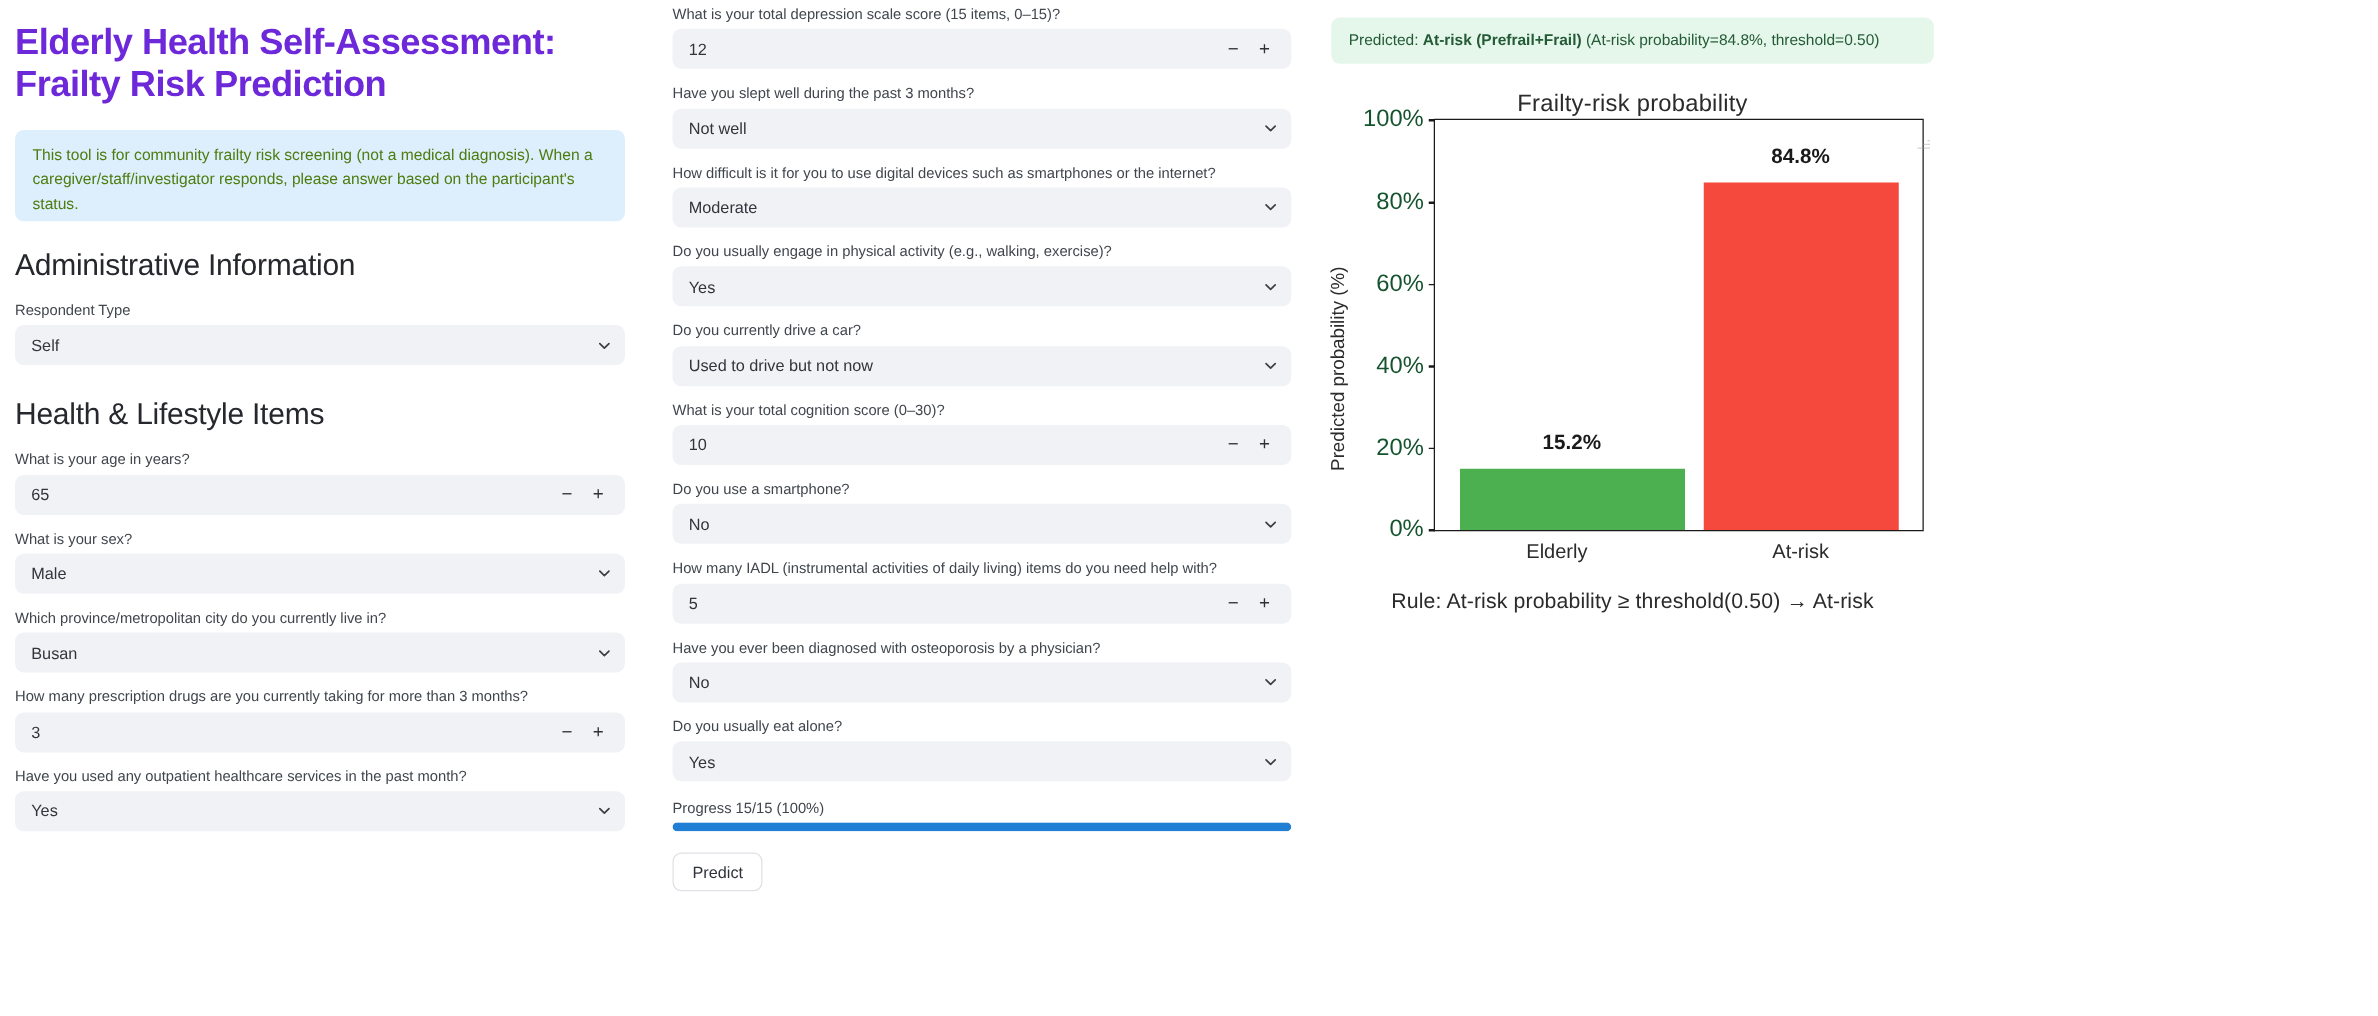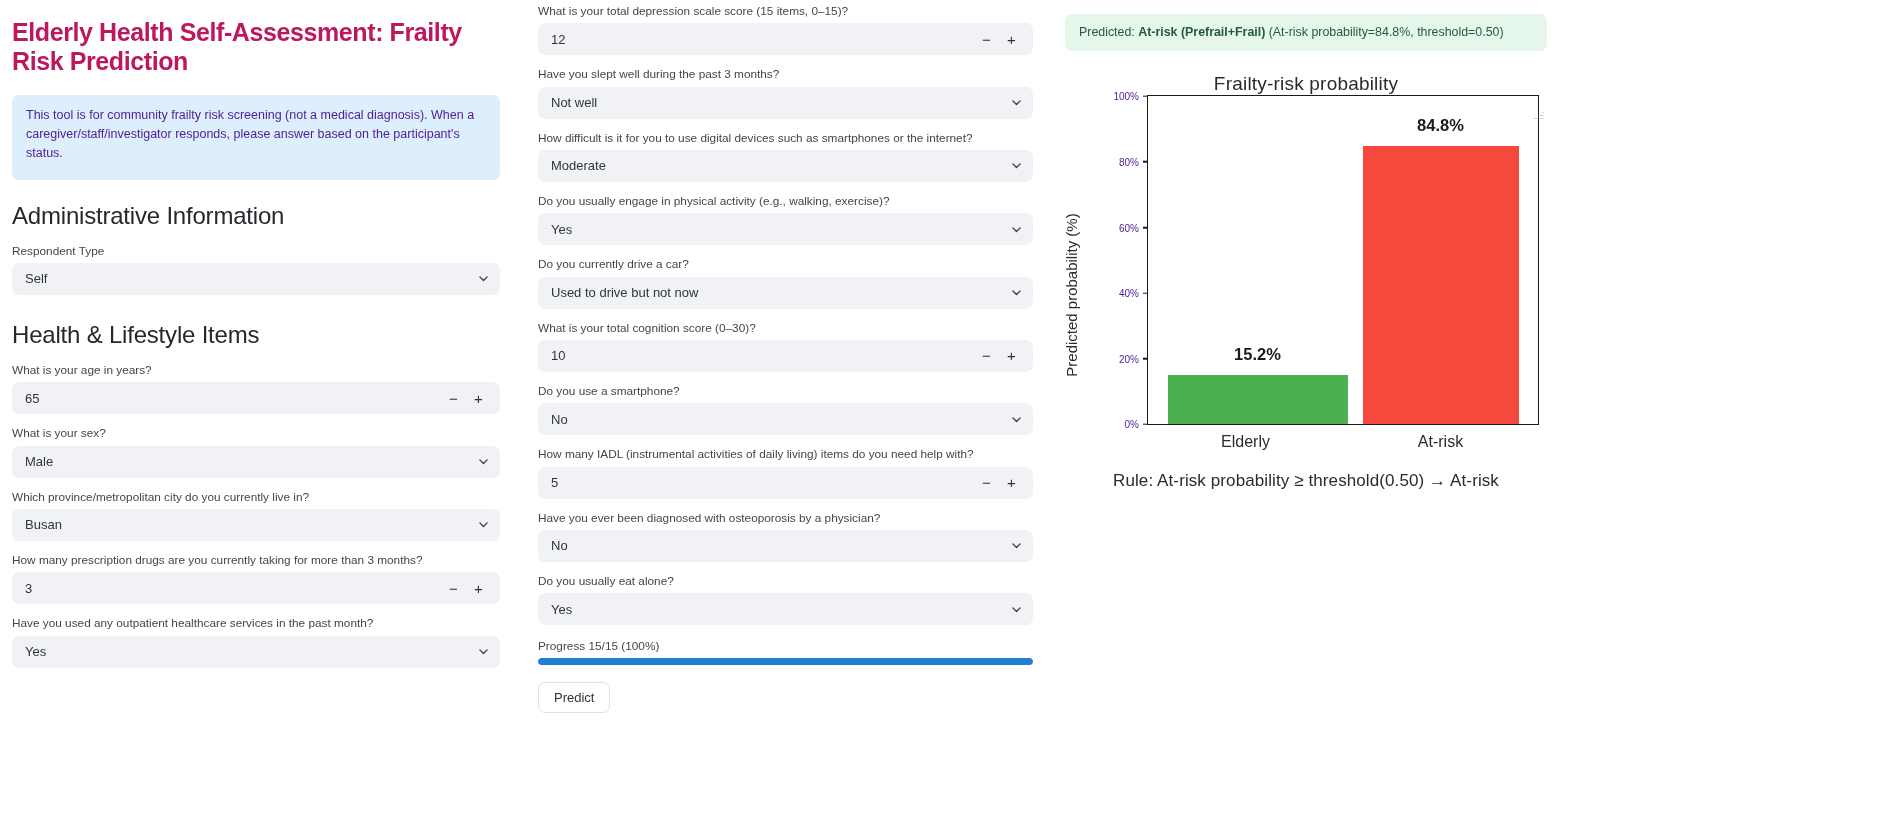--- a/index.html
+++ b/index.html
@@ -19,44 +19,44 @@
   }
 
   
   .col-left   { width: 500px; padding: 0 0 0 12px; flex: 0 0 500px; }
   .col-mid    { width: 495px; flex: 0 0 495px; margin-left: 38px; padding-top: 4px;}
   .col-right  { width: 482px; flex: 0 0 482px; margin-left: 32px; padding-top: 14px; }
   .col-pad    { flex: 1 1 auto; }
 
   
   .app-title {
-    font-size: 25px;
+    font-size: 29px;
     line-height: 1.17;
     font-weight: 700;
     letter-spacing: -0.4px;
-    color: #be185d;
+    color: #6d28d9;
     margin: 18px 0 0 0;
     max-width: 470px;
   }
   .section-title {
     font-size: 24px;
     font-weight: 400;
     color: #26282d;
     letter-spacing: -0.2px;
   }
   .sec-admin { margin: 22px 0 14px 0; }
   .sec-health { margin: 26px 0 14px 0; }
 
   
   .notice {
     margin-top: 18px;
     background: #ddeefc;
     border-radius: 7px;
-    padding: 11px 14px 16px 14px;
-    color: #4c1d95;
+    padding: 11px 14px 4px 14px;
+    color: #4d7c0f;
     font-size: 12.5px;
     line-height: 1.55;
     max-width: 488px;
   }
 
   
   .field { margin-bottom: 12px; }
   .field-label {
     font-size: 11.8px;
     color: #41464d;
@@ -194,22 +194,22 @@
     height: 330px;
     border-left: 1.6px solid #1a1a1a;
     border-top: 1.6px solid #1a1a1a;
     border-right: 1.6px solid #1a1a1a;
     border-bottom: 1.6px solid #1a1a1a;
   }
   .ytick {
     position: absolute;
     right: 100%;
     transform: translateY(-50%);
-    font-size: 10px;
-    color: #4c1d95;
+    font-size: 19px;
+    color: #14532d;
     white-space: nowrap;
     padding-right: 9px;
   }
   .ytick::after {
     content: "";
     position: absolute;
     right: 0; top: 50%;
     width: 5px; height: 1.6px;
     background: #1a1a1a;
     transform: translateY(-50%);

